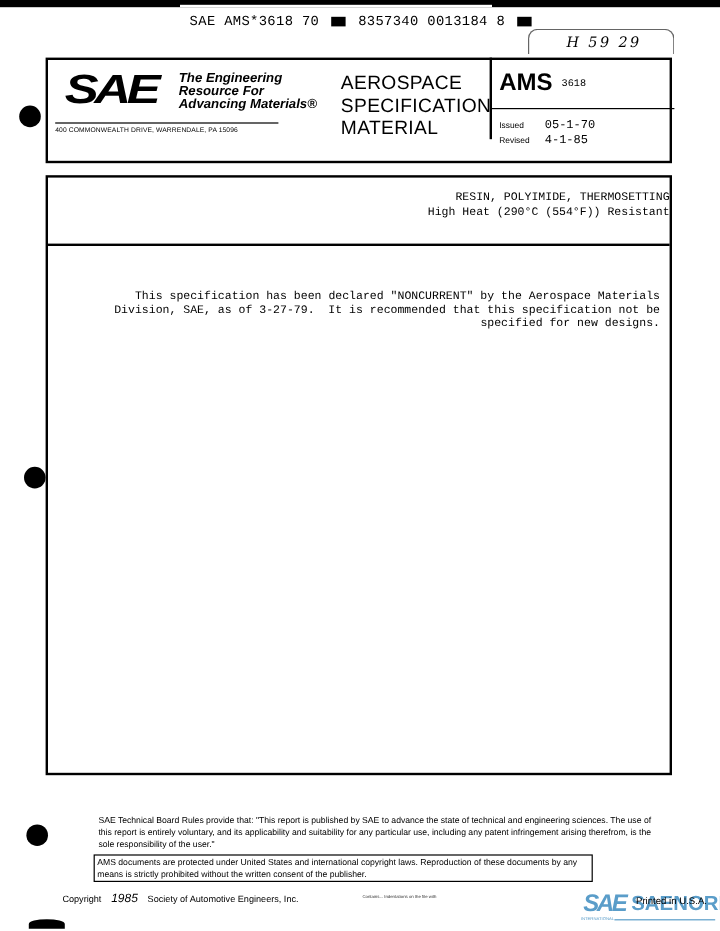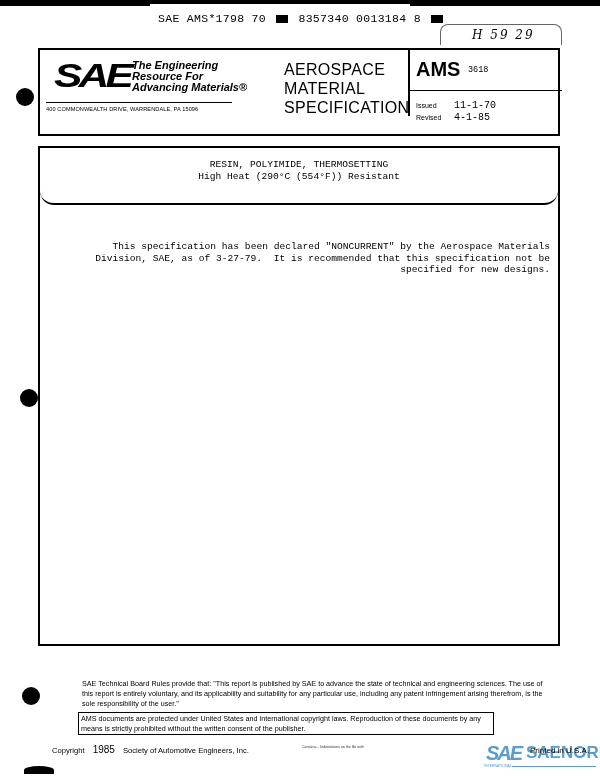--- a/index.html
+++ b/index.html
@@ -23,67 +23,67 @@
   .hole { position: absolute; width: 18px; height: 18px; border-radius: 50%; background: #000; }
 
   .box { position: absolute; border: 2px solid #000; box-sizing: border-box; }
   .header-box { left: 38px; top: 48px; width: 522px; height: 88px; }
   .logo-cell { position: absolute; left: 0; top: 0; width: 240px; height: 84px; }
   .sae-logo {
     position: absolute; left: 14px; top: 8px; font-family: "Liberation Sans", sans-serif; font-weight: bold; font-style: italic;
     font-size: 34px; letter-spacing: -3px; transform: scaleX(1.25); transform-origin: left top; line-height: 34px;
   }
   .tagline { position: absolute; left: 92px; top: 10px; font-size: 11px; font-style: italic; line-height: 11px; font-weight: bold; }
-  .tagline div { white-space: nowrap; }
+  .tagline div { white-space: nowrap; margin-left: 17px; }
   .tagline-rule { position: absolute; left: 6px; top: 52px; width: 186px; height: 1px; background: #000; }
   .address { position: absolute; left: 6px; top: 56px; font-size: 5.6px; white-space: nowrap; letter-spacing: 0.1px; }
   .title-cell {
     position: absolute; left: 244px; top: 10px; width: 120px; text-align: left;
     font-size: 16px; line-height: 19px; letter-spacing: 0.3px;
   }
   .ams-cell { position: absolute; left: 368px; top: -2px; width: 154px; height: 68px; border-left: 2px solid #000; box-sizing: border-box; }
   .ams-top { height: 42px; border-bottom: 1px solid #000; position: relative; }
   .ams-label { position: absolute; left: 6px; top: 10px; font-weight: bold; font-size: 20px; }
   .ams-number { position: absolute; left: 58px; top: 17px; font-family: "Liberation Mono", monospace; font-size: 8.5px; }
   .dates { position: absolute; left: 6px; top: 52px; font-size: 7px; line-height: 12px; }
   .dates .row { white-space: nowrap; }
   .dates .lbl { display: inline-block; width: 36px; }
   .dates .val { font-family: "Liberation Mono", monospace; font-size: 10px; }
 
   .main-box { left: 38px; top: 146px; width: 522px; height: 500px; }
-  .title-block { position: absolute; left: 0; top: 0; width: 518px; height: 55px; border-bottom: 2px solid #000; text-align: center; border-radius: 14px; }
+  .title-block { position: absolute; left: 0; top: 0; width: 518px; height: 55px; border-bottom: 2px solid #000; text-align: right; }
   .title-line1, .title-line2 { font-family: "Liberation Mono", monospace; font-size: 9.6px; line-height: 12px; }
   .title-line1 { margin-top: 11px; }
   .body-text {
     position: absolute; left: 10px; top: 70px; width: 500px;
     font-family: "Liberation Mono", monospace; font-size: 9.6px; line-height: 11.6px; white-space: pre-wrap;
   }
   .body-text p { margin: 0 0 11.6px 0; text-align: right; }
 
   .board-rules { position: absolute; left: 82px; top: 679px; width: 470px; font-size: 7.2px; line-height: 10px; }
   .copyright-box { position: absolute; left: 78px; top: 712px; width: 416px; height: 23px; border: 1px solid #000; box-sizing: border-box; padding: 1px 2px; font-size: 7.2px; line-height: 10px; }
   .footer-copyright { position: absolute; left: 52px; top: 744px; font-size: 7.6px; white-space: nowrap; }
-  .footer-copyright .year { font-size: 10px; margin: 0 6px; }
+  .footer-copyright .year { font-size: 10px; margin: 0 6px; font-style: italic; }
   .footer-fine { position: absolute; left: 302px; top: 745px; font-size: 3.6px; color: #333; white-space: nowrap; }
   .stamp { position: absolute; left: 484px; top: 742px; width: 114px; height: 30px; }
   .stamp-sae { position: absolute; left: 2px; top: 0; font-weight: bold; font-style: italic; font-size: 20px; color: #5a9dc9; letter-spacing: -2px; }
   .stamp-norm { position: absolute; left: 42px; top: 1px; font-weight: bold; font-size: 17px; color: #5a9dc9; }
   .stamp-printed { position: absolute; left: 18px; top: 4px; font-size: 8px; color: #000; white-space: nowrap; margin-left: 28px; }
   .stamp-intl { position: absolute; left: 0; top: 22px; font-size: 3.5px; color: #5a9dc9; }
   .stamp-rule { position: absolute; left: 28px; top: 24px; width: 84px; height: 1px; background: #5a9dc9; }
   .smudge { position: absolute; left: 24px; top: 766px; width: 30px; height: 8px; background: #000; border-radius: 50% 50% 0 0; }
 </style>
 </head>
 <body>
 
 <div class="top-bar"></div>
 <div class="top-bar-gap"></div>
 
 <div class="header-code">
-  <span>SAE AMS*1798 70</span>
+  <span>SAE AMS*3618 70</span>
   <span class="blk"></span>
   <span>8357340 0013184 8</span>
   <span class="blk"></span>
 </div>
 <div class="handnote-arc"></div>
 <div class="handnote">H 59 29</div>
 
 <div class="hole" style="left:16px; top:88px;"></div>
 <div class="hole" style="left:20px; top:389px;"></div>
 <div class="hole" style="left:22px; top:687px;"></div>
@@ -95,33 +95,33 @@
       <div>The Engineering</div>
       <div>Resource For</div>
       <div>Advancing Materials®</div>
     </div>
     <div class="tagline-rule"></div>
     <div class="address">400 COMMONWEALTH DRIVE, WARRENDALE, PA 15096</div>
   </div>
 
   <div class="title-cell">
     <div>AEROSPACE</div>
+    <div>SPECIFICATION</div>
     <div>MATERIAL</div>
-    <div>SPECIFICATION</div>
   </div>
 
   <div class="ams-cell">
     <div class="ams-top">
       <span class="ams-label">AMS</span>
       <span class="ams-number">3618</span>
     </div>
     <div class="dates">
       <div class="row">
         <span class="lbl">Issued</span>
-        <span class="val">11-1-70</span>
+        <span class="val">05-1-70</span>
       </div>
       <div class="row">
         <span class="lbl">Revised</span>
         <span class="val">4-1-85</span>
       </div>
     </div>
   </div>
 </div>
 
 <div class="box main-box">

